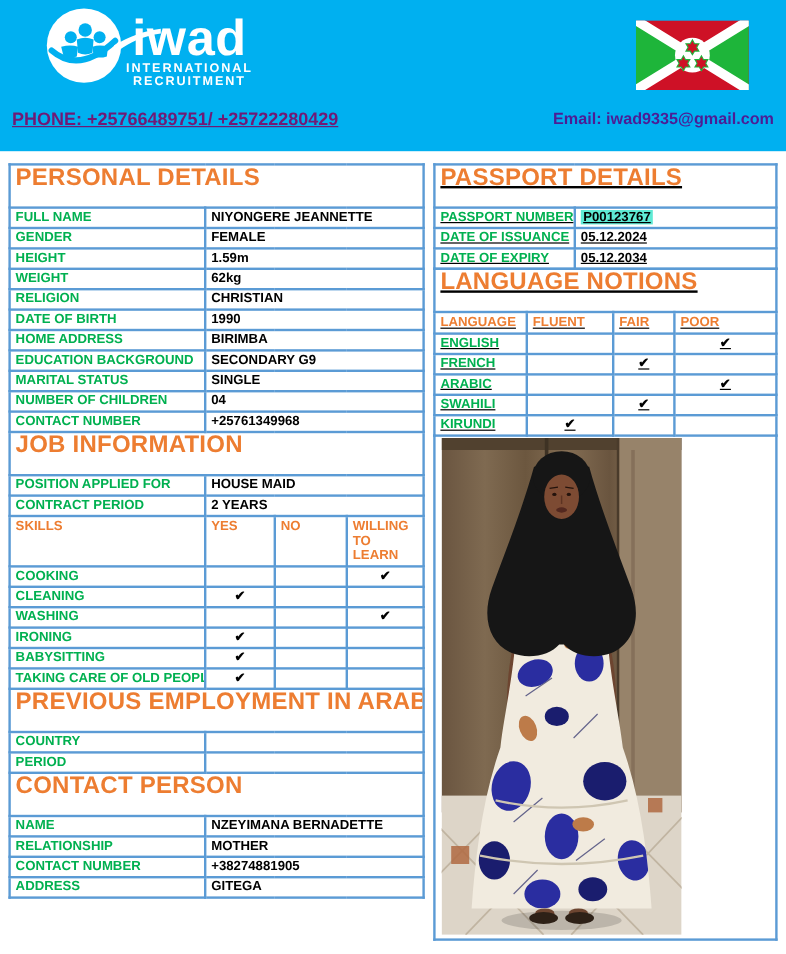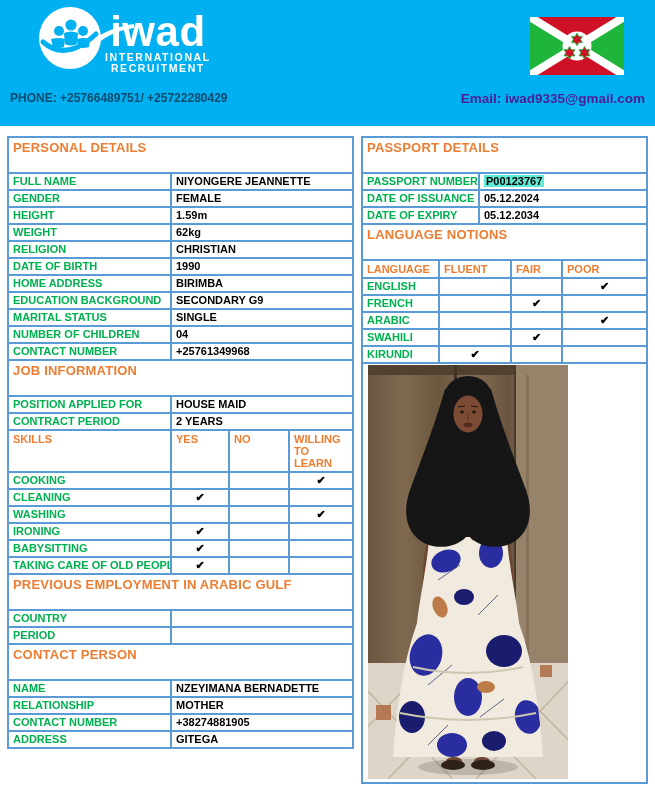--- a/index.html
+++ b/index.html
@@ -6,30 +6,30 @@
   body { background:#e8e8e8; font-family:"Liberation Sans", sans-serif; }
   .page { position:relative; width:655px; height:795px; background:#fff; overflow:hidden; }
 
   
   .hdr { position:absolute; left:0; top:0; width:655px; height:126px; background:#00b0f0; }
   .logo { position:absolute; left:38px; top:6px; display:flex; align-items:flex-start; }
   .logo-circle { width:64px; height:64px; flex:0 0 auto; }
   .logo-text { margin-left:3px; margin-top:6px;text-align:center; }
   .brand { color:#fff; font-weight:bold; font-size:42px; line-height:40px; letter-spacing:0.5px; }
   .brand-sub { color:#fff; font-weight:bold; font-size:10.5px; letter-spacing:1.6px; line-height:11px; }
-  .phone { position:absolute; left:10px; top:91px; color:#0c4a6e; font-weight:bold; font-size:12px; }
+  .phone { position:absolute; left:10px; top:91px; color:#701a75; font-weight:bold; font-size:15px;text-decoration:underline; }
   .email { position:absolute; right:10px; top:91px; color:#4c1d95; font-weight:bold; font-size:13.5px; }
   .flag { position:absolute; right:31px; top:17px; width:94px; height:58px; }
 
   
   .col-left  { position:absolute; left:7px;   top:136px; width:347px; }
-  .col-right { position:absolute; left:361px; top:136px; width:287px; height:471px; display:flex; flex-direction:column; }
+  .col-right { position:absolute; left:361px; top:136px; width:287px; height:471px; display:flex; flex-direction:column;text-decoration:underline; }
   table { border-collapse:collapse; width:100%; table-layout:fixed; }
   td { border:2px solid #5b9bd5; font-size:11px; font-weight:bold; padding:1px 4px; line-height:13px; vertical-align:middle; overflow:hidden; white-space:nowrap; }
-  tr.sec td { color:#ed7d31; font-size:13px; line-height:16px; padding:2px 1px 16px 4px; vertical-align:top; letter-spacing:0.2px; }
+  tr.sec td { color:#ed7d31; font-size:20px; line-height:16px; padding:2px 1px 16px 4px; vertical-align:top; letter-spacing:0.2px; }
   tr.shead td { color:#ed7d31; font-size:11px; line-height:12px; white-space:normal; vertical-align:top; padding:2px 4px; }
   .lbl { color:#00b050; }
   .val { color:#000; }
   .chk { text-align:center; color:#000; }
   .hl { background:#5eead4; padding:0 2px; }
   .photo-box { flex:1 1 auto; margin-top:-2px; border:2px solid #5b9bd5; border-top:none; }
   .photo-box svg { display:block; margin:3px 0 3px 5px; }
   .stack2 { margin-top:-2px; }
 </style>
 </head>

